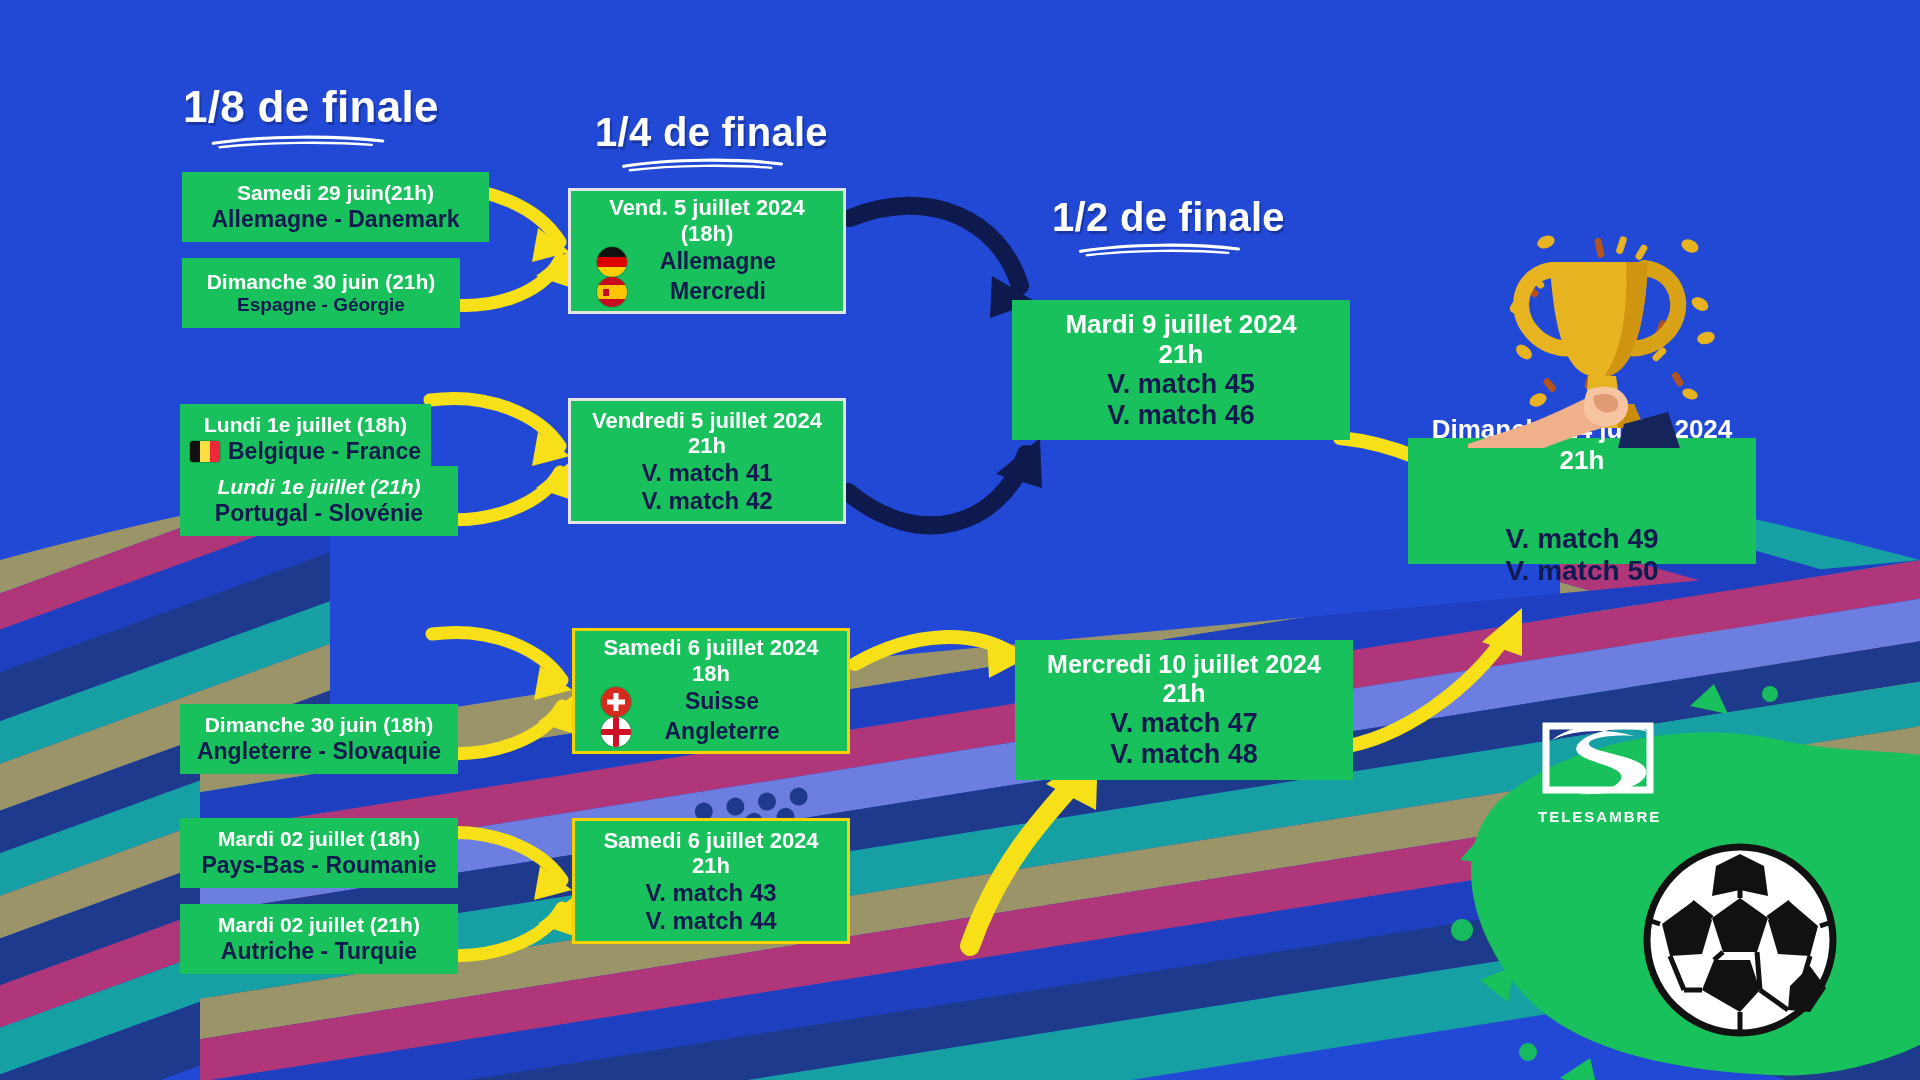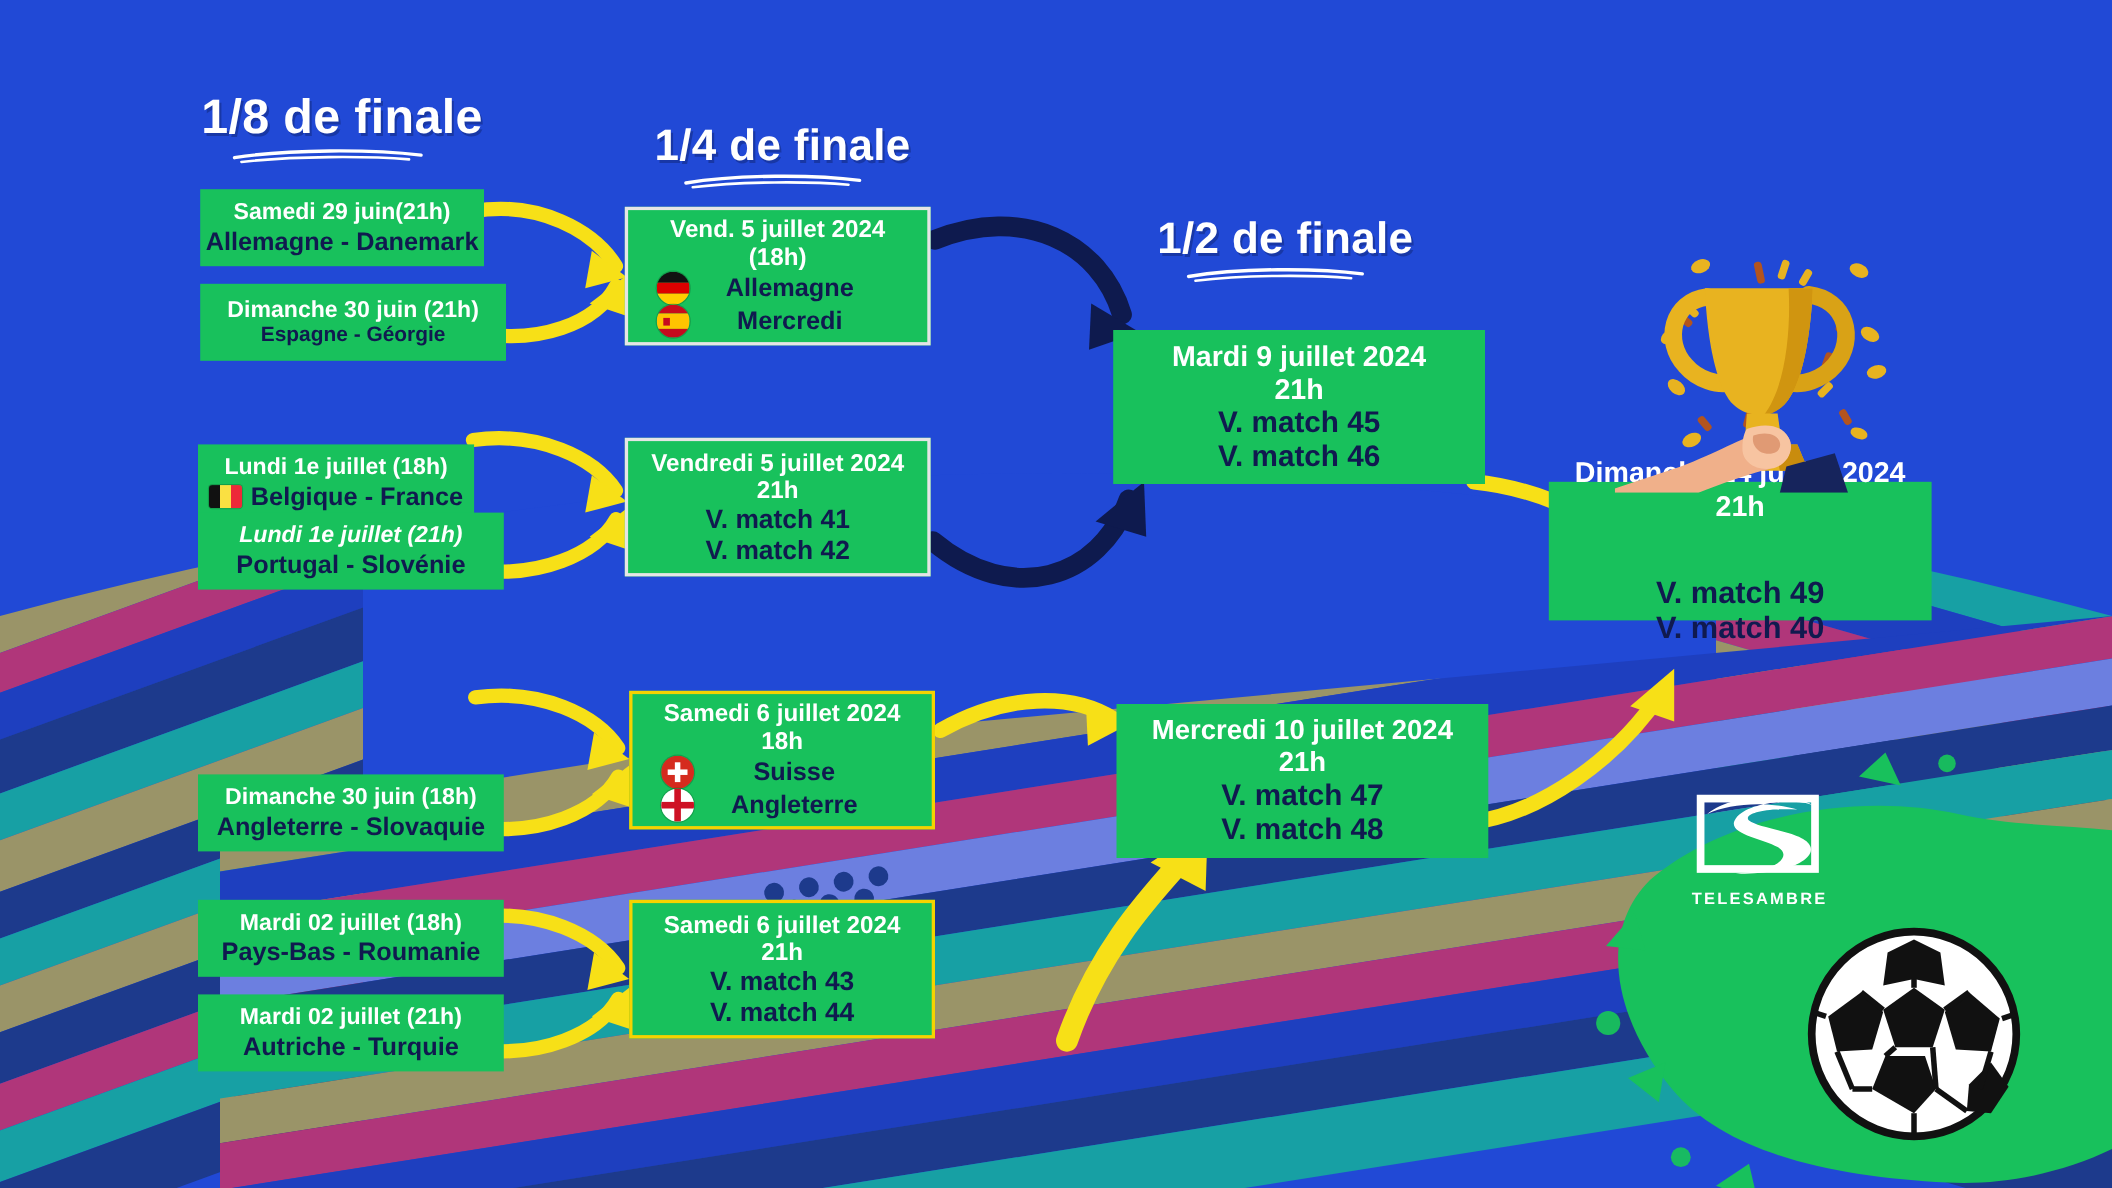--- a/index.html
+++ b/index.html
@@ -308,21 +308,21 @@
 
   <svg class="arrow" style="left:1330px; top:430px;" width="200" height="120">
     <path d="M10,8 C70,14 120,40 160,70" stroke="#f7e017" stroke-width="14" fill="none" stroke-linecap="round"></path>
     <path d="M136,56 L174,80 L132,94 Z" fill="#f7e017"></path>
   </svg>
   <svg class="arrow" style="left:1330px; top:580px;" width="220" height="200">
     <path d="M6,168 C70,160 140,110 180,50" stroke="#f7e017" stroke-width="14" fill="none" stroke-linecap="round"></path>
     <path d="M152,62 L192,28 L192,76 Z" fill="#f7e017"></path>
   </svg>
 
-  <div class="box" style="left:182px; top:172px; width:258px; height:70px;">
+  <div class="box" style="left:182px; top:172px; width:307px; height:70px;">
     <div class="date" style="font-size:21px;">Samedi 29 juin(21h)</div>
     <div class="teams" style="font-size:23px;">Allemagne - Danemark</div>
   </div>
 
   <div class="box" style="left:182px; top:258px; width:278px; height:70px;">
     <div class="date" style="font-size:21px;">Dimanche 30 juin (21h)</div>
     <div class="teams" style="font-size:19px;">Espagne - Géorgie</div>
   </div>
 
   <div class="box" style="left:180px; top:404px; width:251px; height:70px;">
@@ -436,21 +436,21 @@
     <div class="date" style="font-size:25px;">Mercredi 10 juillet 2024</div>
     <div class="date" style="font-size:25px;">21h</div>
     <div class="teams" style="font-size:27px;">V. match 47</div>
     <div class="teams" style="font-size:27px;">V. match 48</div>
   </div>
 
   <div class="box" style="left:1408px; top:438px; width:348px; height:126px;">
     <div class="date" style="font-size:26px;">Dimanche 14 juillet 2024</div>
     <div class="date" style="font-size:26px;">21h</div>
     <div class="teams" style="font-size:28px;margin-top:48px;">V. match 49</div>
-    <div class="teams" style="font-size:28px;">V. match 40</div>
+    <div class="teams" style="font-size:28px;">V. match 50</div>
   </div>
 
   <div class="trophy" style="left:1468px; top:228px; width:260px; height:220px;">
     <svg viewBox="0 0 260 220" width="260" height="220">
 
       <g fill="#e8b320">
         <ellipse cx="78" cy="14" rx="9" ry="6" transform="rotate(-20 78 14)"></ellipse>
         <ellipse cx="222" cy="18" rx="9" ry="6" transform="rotate(25 222 18)"></ellipse>
         <ellipse cx="50" cy="78" rx="9" ry="6" transform="rotate(-35 50 78)"></ellipse>
         <ellipse cx="232" cy="76" rx="9" ry="6" transform="rotate(30 232 76)"></ellipse>

